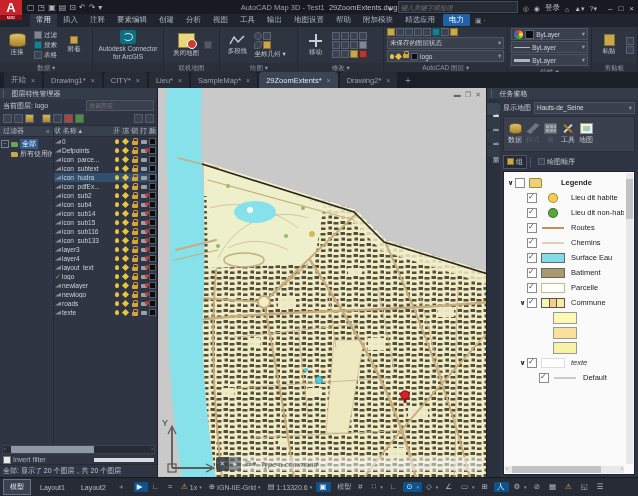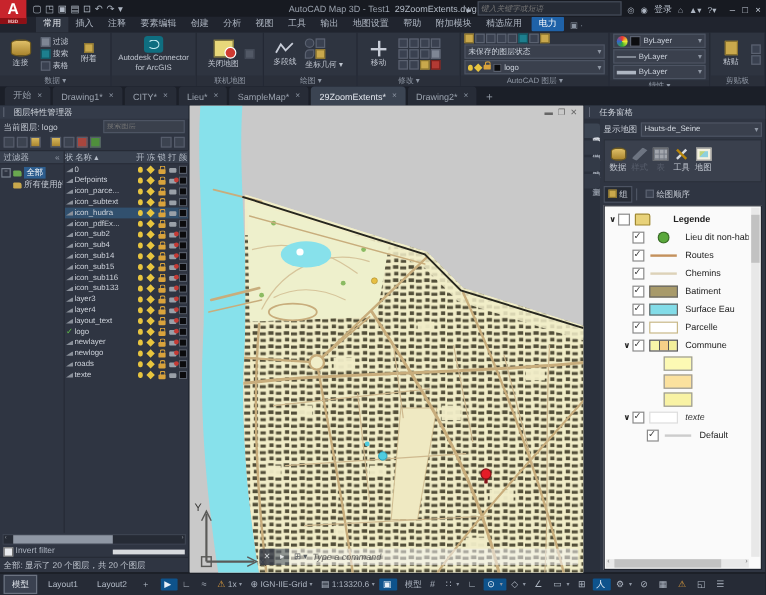--- a/index.html
+++ b/index.html
@@ -1187,20 +1187,29 @@
               <div class="lg-row bold">
                 <span class="lg-ind" style="--ind: 0;"></span>
                 <span class="chev show">∨</span>
                 <span class="cb"></span>
                 <span class="sw sw-folder">
                   <i></i>
                 </span>
                 <span class="lg-label">Legende</span>
               </div>
 
+              <div class="lg-row">
+                <span class="lg-ind" style="--ind: 1;"></span>
+                <span class="chev">∨</span>
+                <span class="cb checked"></span>
+                <span class="sw sw-circle">
+                  <i style="background: rgb(244, 207, 78);"></i>
+                </span>
+                <span class="lg-label">Lieu dit habite</span>
+              </div>
 
               <div class="lg-row">
                 <span class="lg-ind" style="--ind: 1;"></span>
                 <span class="chev">∨</span>
                 <span class="cb checked"></span>
                 <span class="sw sw-circle">
                   <i style="background: rgb(90, 168, 60);"></i>
                 </span>
                 <span class="lg-label">Lieu dit non-habite</span>
               </div>
@@ -1223,33 +1232,33 @@
                   <i style="background: rgb(221, 210, 184);"></i>
                 </span>
                 <span class="lg-label">Chemins</span>
               </div>
 
               <div class="lg-row">
                 <span class="lg-ind" style="--ind: 1;"></span>
                 <span class="chev">∨</span>
                 <span class="cb checked"></span>
                 <span class="sw sw-rect">
-                  <i style="background: rgb(168, 154, 106);"></i>
+                  <i style="background: rgb(130, 220, 232);"></i>
                 </span>
-                <span class="lg-label">Batiment</span>
+                <span class="lg-label">Surface Eau</span>
               </div>
 
               <div class="lg-row">
                 <span class="lg-ind" style="--ind: 1;"></span>
                 <span class="chev">∨</span>
                 <span class="cb checked"></span>
                 <span class="sw sw-rect">
-                  <i style="background: rgb(130, 220, 232);"></i>
+                  <i style="background: rgb(168, 154, 106);"></i>
                 </span>
-                <span class="lg-label">Surface Eau</span>
+                <span class="lg-label">Batiment</span>
               </div>
 
               <div class="lg-row">
                 <span class="lg-ind" style="--ind: 1;"></span>
                 <span class="chev">∨</span>
                 <span class="cb checked"></span>
                 <span class="sw sw-rect-outline">
                   <i></i>
                 </span>
                 <span class="lg-label">Parcelle</span>

